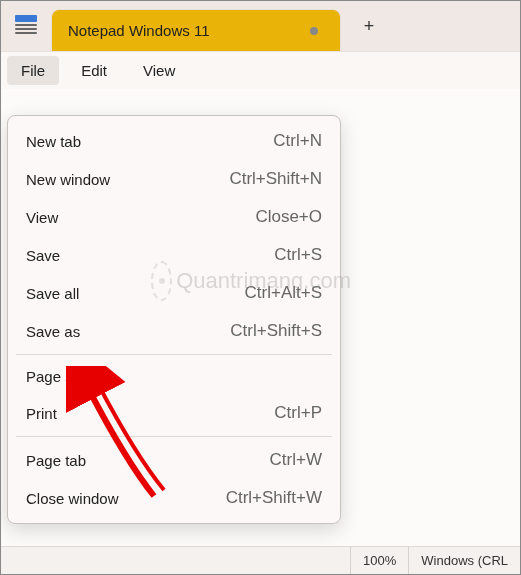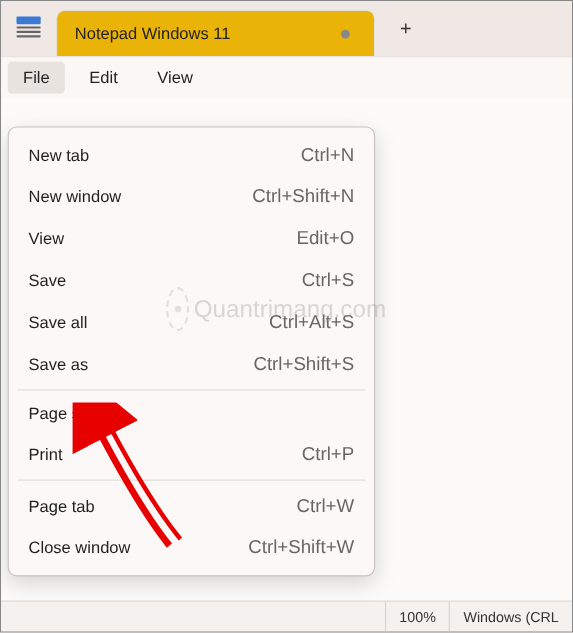--- a/index.html
+++ b/index.html
@@ -224,21 +224,21 @@
   <div class="menu-item">
     <span class="label">New tab</span>
     <span class="shortcut">Ctrl+N</span>
   </div>
   <div class="menu-item">
     <span class="label">New window</span>
     <span class="shortcut">Ctrl+Shift+N</span>
   </div>
   <div class="menu-item">
     <span class="label">View</span>
-    <span class="shortcut">Edit+O</span>
+    <span class="shortcut">Close+O</span>
   </div>
   <div class="menu-item">
     <span class="label">Save</span>
     <span class="shortcut">Ctrl+S</span>
   </div>
   <div class="menu-item">
     <span class="label">Save all</span>
     <span class="shortcut">Ctrl+Alt+S</span>
   </div>
   <div class="menu-item">

